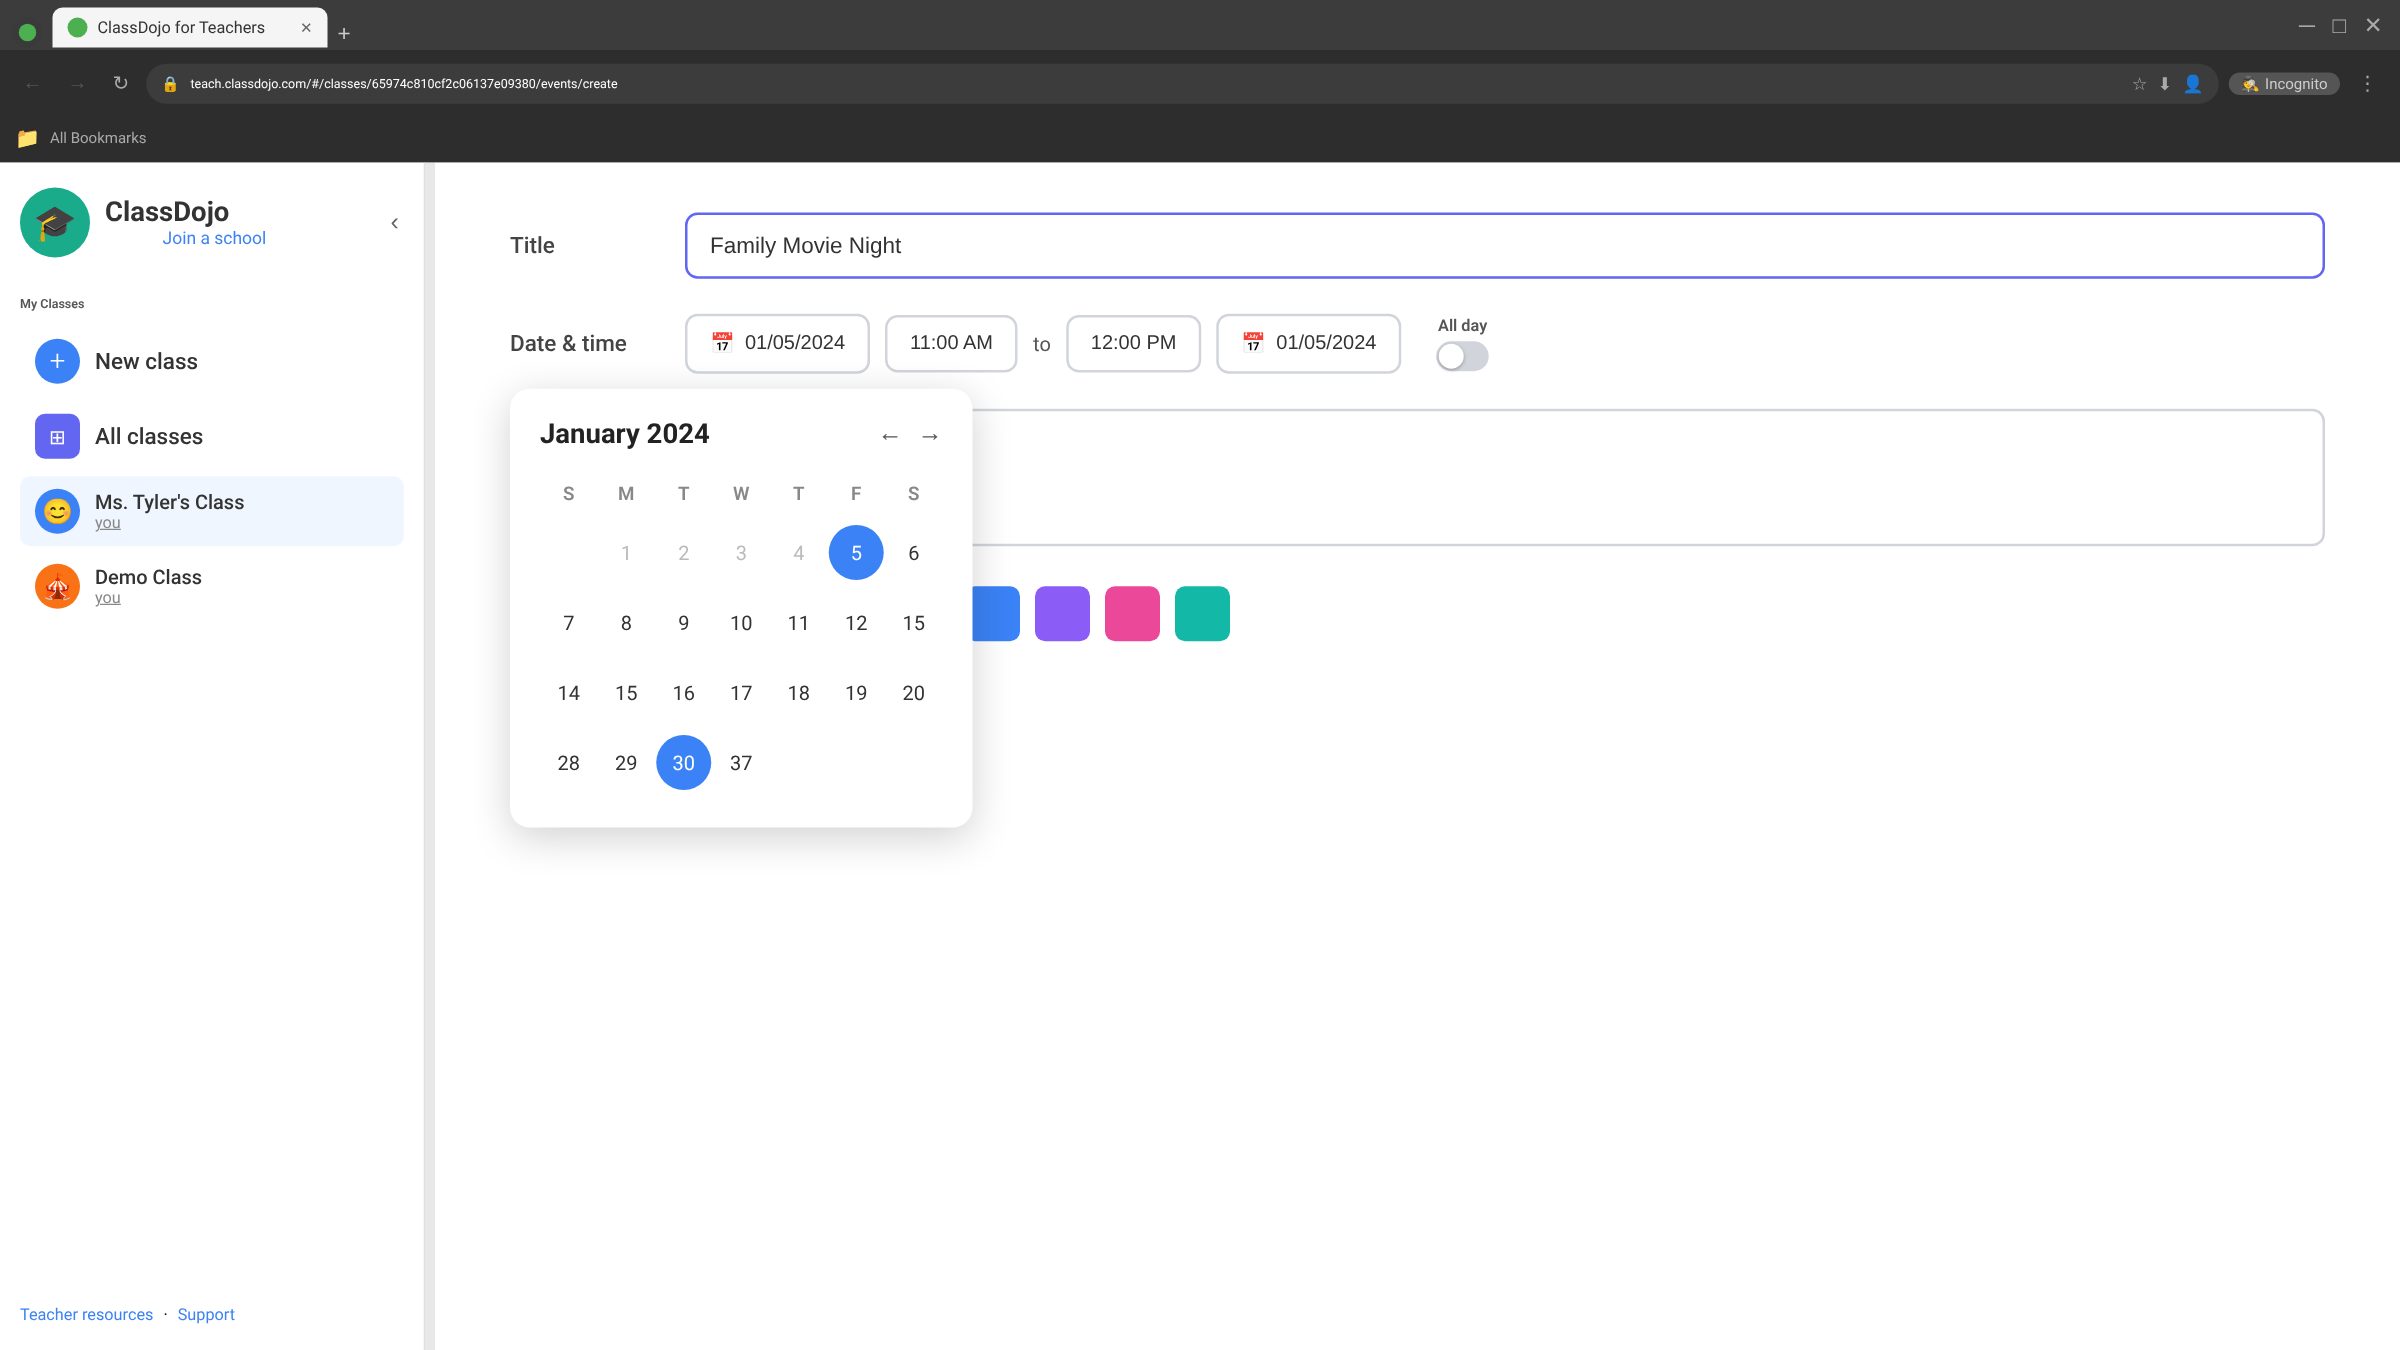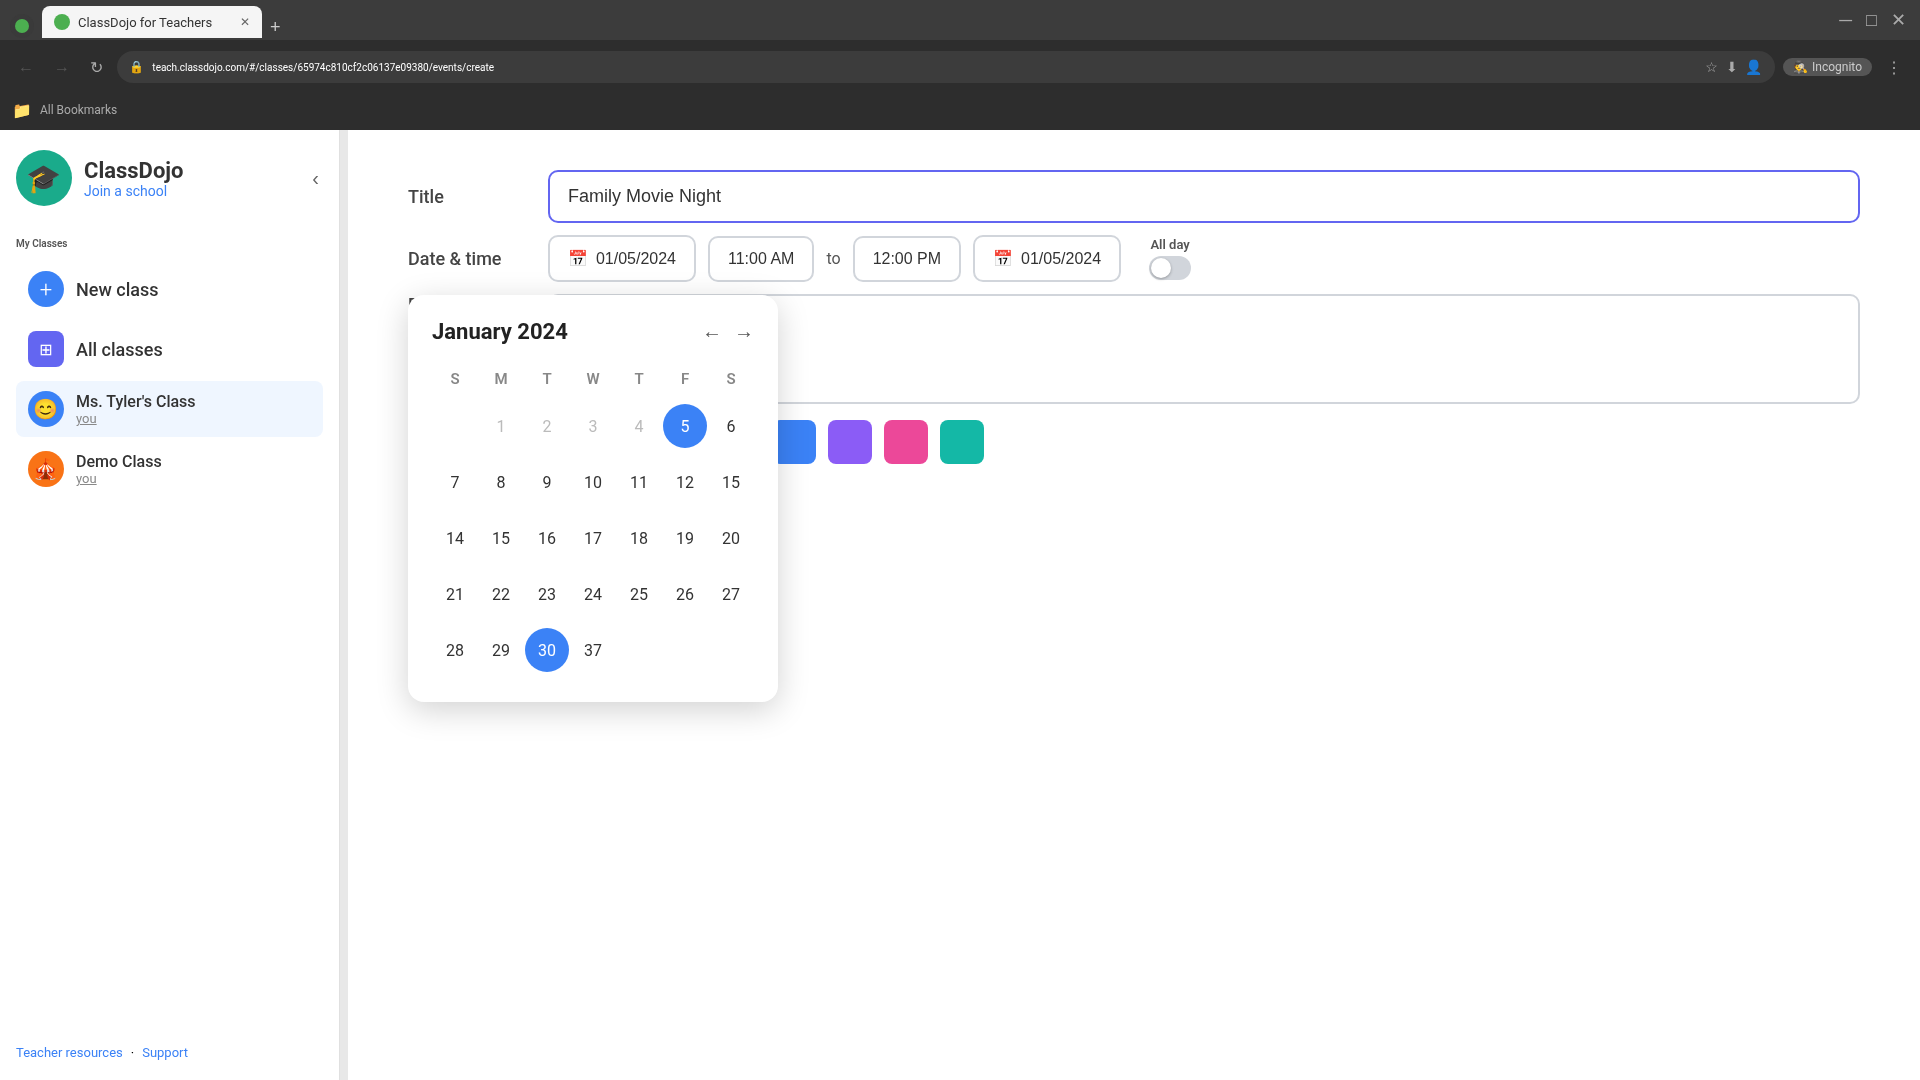--- a/index.html
+++ b/index.html
@@ -30,21 +30,21 @@
 
     
     .app-container { display: flex; flex: 1; overflow: hidden; }
 
     
     .sidebar { width: 340px; background: #fff; border-right: 1px solid #e0e0e0; display: flex; flex-direction: column; padding: 20px 16px; flex-shrink: 0; }
     .sidebar-header { display: flex; align-items: center; justify-content: space-between; margin-bottom: 16px; }
     .sidebar-logo { display: flex; align-items: center; gap: 12px; }
     .logo-img { width: 56px; height: 56px; background: #1aab8b; border-radius: 50%; display: flex; align-items: center; justify-content: center; font-size: 28px; }
     .logo-text { font-size: 22px; font-weight: 700; color: #333; }
-    .logo-subtitle { font-size: 14px; color: #3b82f6; cursor: pointer; }
+    .logo-subtitle { font-size: 14px; color: #3b82f6; cursor: pointer; margin-left: 46px; }
     .collapse-btn { background: transparent; border: none; cursor: pointer; color: #666; font-size: 20px; padding: 4px; }
 
     .sidebar-section-label { font-size: 10px; font-weight: 600; color: #555; margin: 16px 0 12px; }
 
     .new-class-btn { display: flex; align-items: center; gap: 12px; padding: 10px 12px; border-radius: 8px; cursor: pointer; margin-bottom: 4px; }
     .new-class-icon { width: 36px; height: 36px; background: #3b82f6; border-radius: 50%; display: flex; align-items: center; justify-content: center; color: #fff; font-size: 22px; font-weight: 300; flex-shrink: 0; }
     .new-class-label { font-size: 18px; color: #333; font-weight: 500; }
 
     .all-classes-btn { display: flex; align-items: center; gap: 12px; padding: 10px 12px; border-radius: 8px; cursor: pointer; margin-bottom: 4px; }
     .all-classes-icon { width: 36px; height: 36px; background: #6366f1; border-radius: 8px; display: flex; align-items: center; justify-content: center; color: #fff; font-size: 16px; flex-shrink: 0; }
@@ -61,21 +61,21 @@
 
     .sidebar-footer { margin-top: auto; display: flex; gap: 8px; font-size: 13px; }
     .sidebar-footer a { color: #3b82f6; text-decoration: none; cursor: pointer; }
 
     
     .sidebar-divider { width: 8px; background: #e8e8e8; flex-shrink: 0; }
 
     
     .main-content { flex: 1; background: #fff; overflow-y: auto; padding: 40px 60px; position: relative; }
 
-    .form-row { display: flex; align-items: center; margin-bottom: 12px; gap: 20px; }
+    .form-row { display: flex; align-items: center; margin-bottom: 28px; gap: 20px; }
     .form-label { width: 120px; font-size: 18px; color: #444; font-weight: 500; flex-shrink: 0; }
     .form-field { flex: 1; }
 
     .title-input { width: 100%; border: 2px solid #6366f1; border-radius: 10px; padding: 14px 18px; font-size: 18px; color: #333; outline: none; }
 
     .date-time-row { display: flex; align-items: center; gap: 12px; position: relative; }
     .date-btn { border: 2px solid #d1d5db; border-radius: 10px; padding: 12px 18px; font-size: 16px; color: #333; background: #fff; cursor: pointer; display: flex; align-items: center; gap: 8px; white-space: nowrap; }
     .date-btn .cal-icon { color: #555; font-size: 16px; }
     .to-label { font-size: 16px; color: #555; }
     .allday-section { display: flex; flex-direction: column; align-items: center; gap: 4px; margin-left: 16px; }
@@ -283,29 +283,20 @@
               <tr>
                 <td><span class="cal-day">14</span></td>
                 <td><span class="cal-day">15</span></td>
                 <td><span class="cal-day">16</span></td>
                 <td><span class="cal-day">17</span></td>
                 <td><span class="cal-day">18</span></td>
                 <td><span class="cal-day">19</span></td>
                 <td><span class="cal-day">20</span></td>
               </tr>
               <tr>
-                <td><span class="cal-day">21</span></td>
-                <td><span class="cal-day">22</span></td>
-                <td><span class="cal-day">23</span></td>
-                <td><span class="cal-day">24</span></td>
-                <td><span class="cal-day">25</span></td>
-                <td><span class="cal-day">26</span></td>
-                <td><span class="cal-day">27</span></td>
-              </tr>
-              <tr>
                 <td><span class="cal-day">28</span></td>
                 <td><span class="cal-day">29</span></td>
                 <td><span class="cal-day selected">30</span></td>
                 <td><span class="cal-day">37</span></td>
                 <td></td>
                 <td></td>
                 <td></td>
               </tr>
             </tbody>
         </table>

